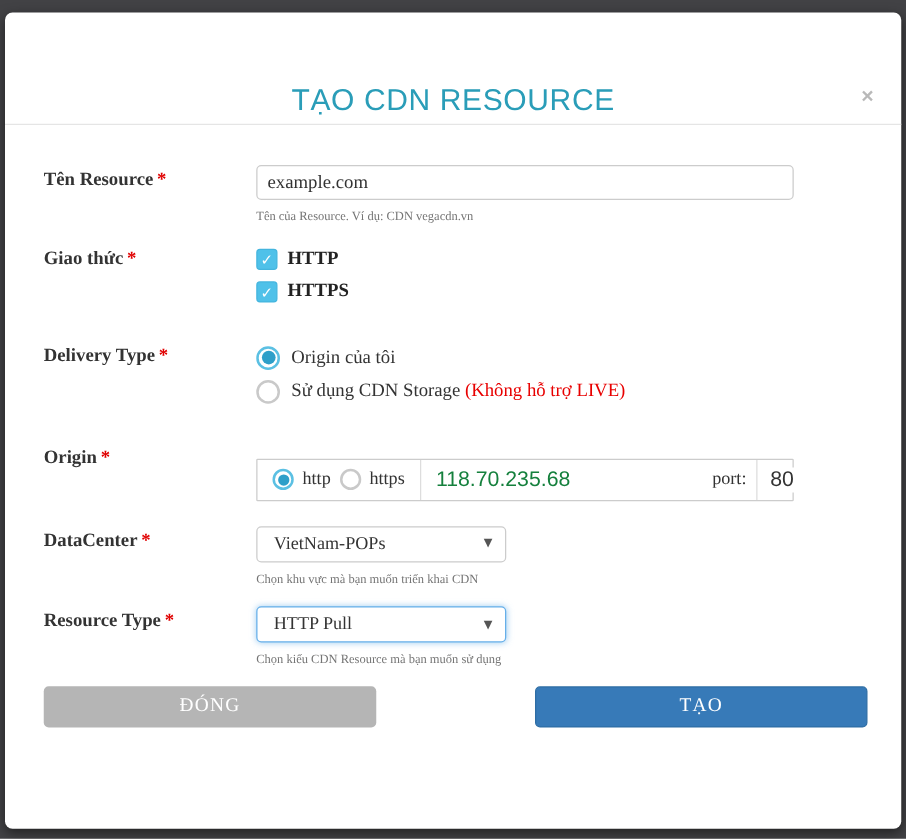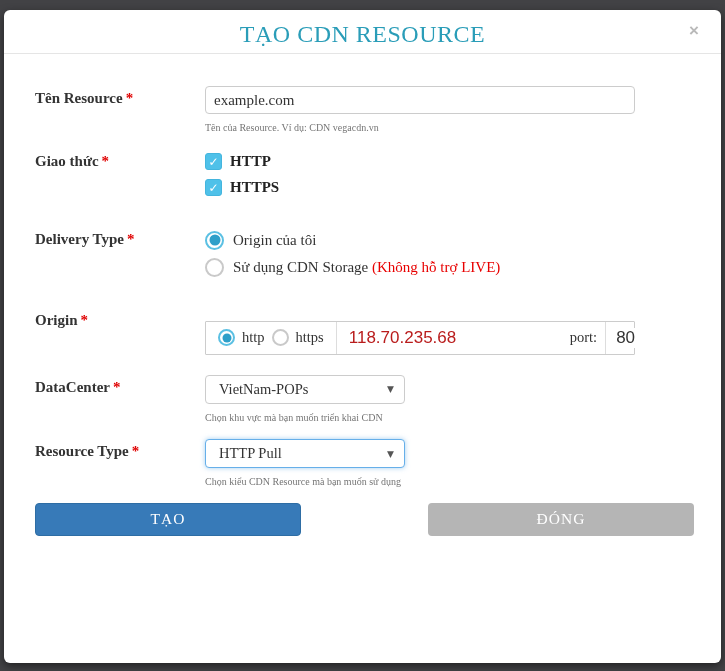--- a/index.html
+++ b/index.html
@@ -12,23 +12,24 @@
   .modal {
     position:absolute; left:4px; top:10px;
     width:717px; height:653px;
     background:#fff; border-radius:6px;
     box-shadow:0 3px 9px rgba(0,0,0,.5);
   }
   
   .modal-header { position:relative; height:44px; border-bottom:1px solid #e5e5e5; }
   .modal-title {
     text-align:center; padding-top:11px;
-    font-family:Liberation Serif, serif;
+    font-family:Liberation Sans, sans-serif;
     font-size:24px; font-weight:400; letter-spacing:.5px;
     color:#2a9db8;
+    margin-top:46px;
   }
   .close-x {
     position:absolute; right:22px; top:12px;
     color:#b9b9b9; font-family:"Liberation Sans", sans-serif;
     font-size:17px; font-weight:bold; cursor:pointer; line-height:1;
   }
   
   .modal-body { padding:32px 32px 0 31px; }
   .frow { display:flex; align-items:flex-start; }
   .frow-label {
@@ -81,21 +82,21 @@
     display:flex; align-items:center; background:#fff;
   }
   .seg-scheme {
     display:flex; align-items:center; height:100%;
     padding:0 12px 0 12px; border-right:1px solid #ddd; gap:7px;
   }
   .seg-scheme .radio-label { margin-left:0; font-size:14.5px; }
   .seg-addr { flex:1; display:flex; align-items:center; height:100%; padding-left:12px; }
   .ip-input {
     border:none; outline:none; flex:1; min-width:40px;
-    font-family:"Liberation Sans", sans-serif; font-size:17px; color:#b91c1c;
+    font-family:"Liberation Sans", sans-serif; font-size:17px; color:#15803d;
   }
   .port-label { font-size:14.5px; color:#333; padding-right:8px; }
   .seg-port {
     width:49px; height:100%; border-left:1px solid #ddd;
     display:flex; align-items:center; padding-left:10px;
   }
   .port-input {
     width:34px; border:none; outline:none;
     font-family:"Liberation Sans", sans-serif; font-size:17px; color:#333;
   }
@@ -230,17 +231,17 @@
           <span>HTTP Pull</span>
           <span class="sel-arrow">▼</span>
         </div>
         <div class="help narrower-help">Chọn kiểu CDN Resource mà bạn muốn sử dụng</div>
       </div>
     </div>
 
   </div>
 
   <div class="modal-footer">
+    <button class="btn btn-close">ĐÓNG</button>
     <button class="btn btn-create">TẠO</button>
-    <button class="btn btn-close">ĐÓNG</button>
   </div>
 
 </div>
 
 </body></html>

